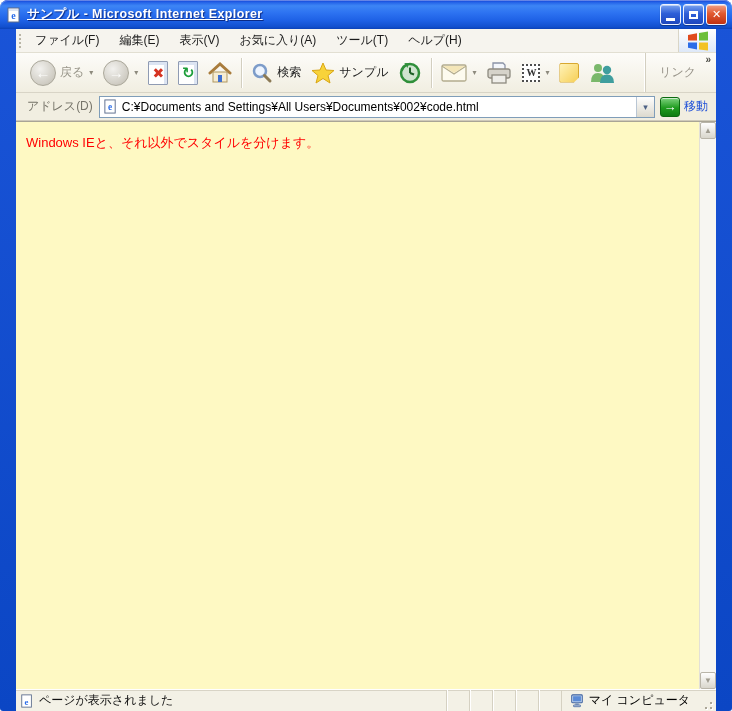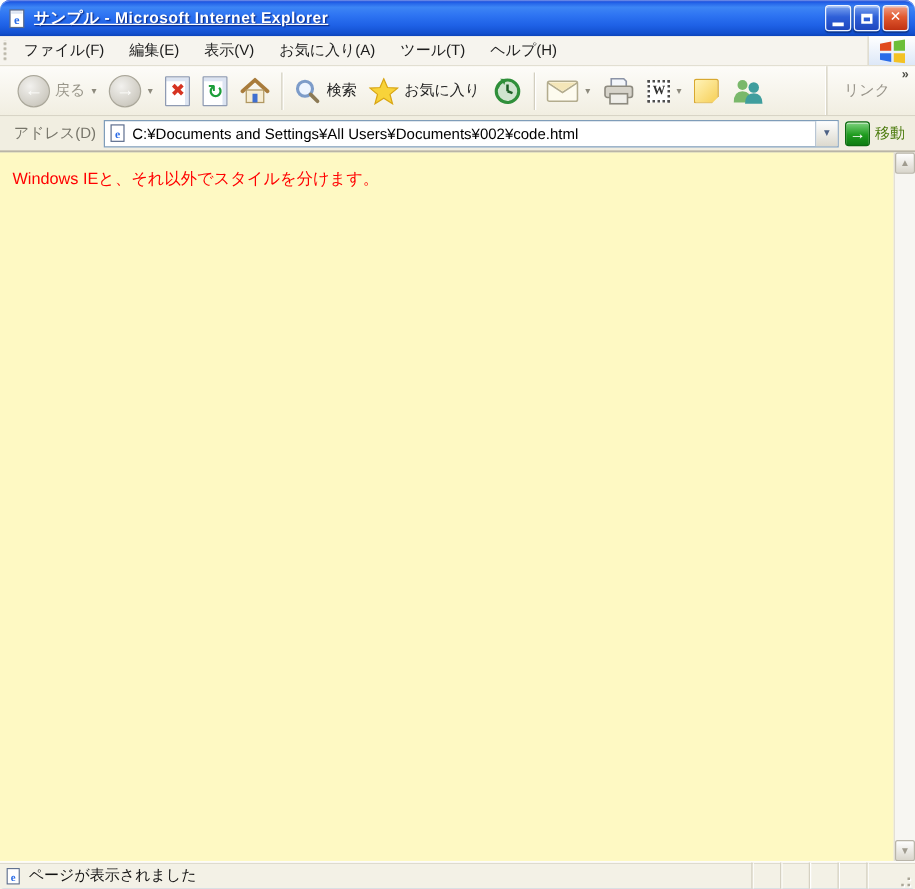--- a/index.html
+++ b/index.html
@@ -36,21 +36,21 @@
     color:#fff; font-size:11px; font-weight:bold; line-height:1;
     box-shadow:inset 0 1px 0 rgba(255,255,255,.5), 0 1px 1px rgba(0,0,0,.35);
   }
   .winbtn.blue  { background:linear-gradient(180deg,#7ba4f0,#2e5fd8 45%,#1e47be); }
   .winbtn.red   { background:linear-gradient(180deg,#f0a088,#e25a30 45%,#c03212); }
   .winbtn .min-glyph { align-self:flex-end; margin:0 0 3px 0; width:9px; height:3px; background:#fff; }
   .winbtn .max-glyph { width:9px; height:8px; border:2px solid #fff; border-top-width:3px; }
 
   
   .frame-body {
-    flex:1 1 auto; margin:0 0; background:#f1efe2;
+    flex:1 1 auto; margin:0 16px; background:#f1efe2;
     display:flex; flex-direction:column; min-height:0;
   }
 
   
   .menubar {
     height:24px; flex:0 0 24px; background:#f6f4ee;
     display:flex; align-items:stretch; border-bottom:1px solid #e2dfd2;
   }
   .grip {
     width:7px; margin:3px 1px; flex:0 0 7px;
@@ -125,21 +125,21 @@
   }
   .go-btn { display:flex; align-items:center; gap:4px; padding:0 5px; }
   .go-icon {
     width:20px; height:20px; border-radius:3px;
     background:linear-gradient(180deg,#7fd37f,#1f9c1f 55%,#0e7c12);
     border:1px solid #0c6a10;
     display:flex; align-items:center; justify-content:center;
     color:#fff; font-weight:bold; font-size:13px;
     box-shadow:inset 0 1px 0 rgba(255,255,255,.6);
   }
-  .go-label { color:#4d7c0f; }
+  .go-label { color:#1d4ed8; }
 
   
   .content { flex:1 1 auto; display:flex; min-height:0; border-top:1px solid #a9a596; }
   .page { flex:1 1 auto; padding:12px 10px; overflow:hidden; }
   .page p { font-size:13px; }
   .scrollbar {
     width:17px; flex:0 0 17px; background:#f7f6f2;
     border-left:1px solid #e3e0d6;
     display:flex; flex-direction:column; justify-content:space-between;
   }
@@ -261,21 +261,21 @@
           <circle cx="9" cy="9" r="6" fill="#eef5ff" stroke="#7d9cc9" stroke-width="2.5"></circle>
           <line x1="13.5" y1="13.5" x2="19" y2="19" stroke="#8c7a55" stroke-width="3" stroke-linecap="round"></line>
         </svg>
         <span>検索</span>
       </div>
 
       <div class="tbtn">
         <svg width="24" height="22" viewBox="0 0 24 22">
           <path d="M12 1 L15 8 L23 8.5 L17 13.5 L19 21 L12 16.5 L5 21 L7 13.5 L1 8.5 L9 8 Z" fill="#f8d33a" stroke="#d9a614" stroke-width="1"></path>
         </svg>
-        <span>お気に入り</span>
+        <span>サンプル</span>
       </div>
 
       <div class="tbtn">
         <svg width="24" height="24" viewBox="0 0 24 24">
           <circle cx="12" cy="12" r="9" fill="#cfe4cf" stroke="#2f8f3a" stroke-width="2.5"></circle>
           <line x1="12" y1="12" x2="12" y2="6.5" stroke="#1d5e26" stroke-width="2"></line>
           <line x1="12" y1="12" x2="16" y2="13.5" stroke="#1d5e26" stroke-width="2"></line>
           <path d="M3 10 A9.5 9.5 0 0 1 8 3.5 L6 2 L11 2.2 L9.4 7 L8.4 5.2 A8 8 0 0 0 4.8 10 Z" fill="#2f8f3a"></path>
         </svg>
       </div>
@@ -359,20 +359,29 @@
           <rect x="2" y="1" width="11" height="14" fill="#fff" stroke="#5a6b8c" stroke-width="1"></rect>
           <text x="7.5" y="12" font-size="10" font-weight="bold" fill="#2a6ce8" text-anchor="middle" font-family="Liberation Serif, serif">e</text>
         </svg>
         <span class="status-text">ページが表示されました</span>
       </div>
       <div class="status-pane"></div>
       <div class="status-pane"></div>
       <div class="status-pane"></div>
       <div class="status-pane"></div>
       <div class="status-pane"></div>
+      <div class="status-mycomp">
+        <svg width="14" height="14" viewBox="0 0 16 16">
+          <rect x="2" y="1" width="12" height="9" rx="1" fill="#cfe0f5" stroke="#3b5f9e" stroke-width="1.2"></rect>
+          <rect x="3.5" y="2.5" width="9" height="6" fill="#5a8ad6"></rect>
+          <rect x="6" y="10" width="4" height="2.5" fill="#8fa5c4"></rect>
+          <rect x="4" y="12.5" width="8" height="2" rx="0.5" fill="#b8c6dc" stroke="#3b5f9e" stroke-width="0.8"></rect>
+        </svg>
+        <span>マイ コンピュータ</span>
+      </div>
       <div class="resize-grip">
           <i></i>
           <i></i>
           <i></i>
         </div>
     </div>
 
   </div>
 </div>
 

